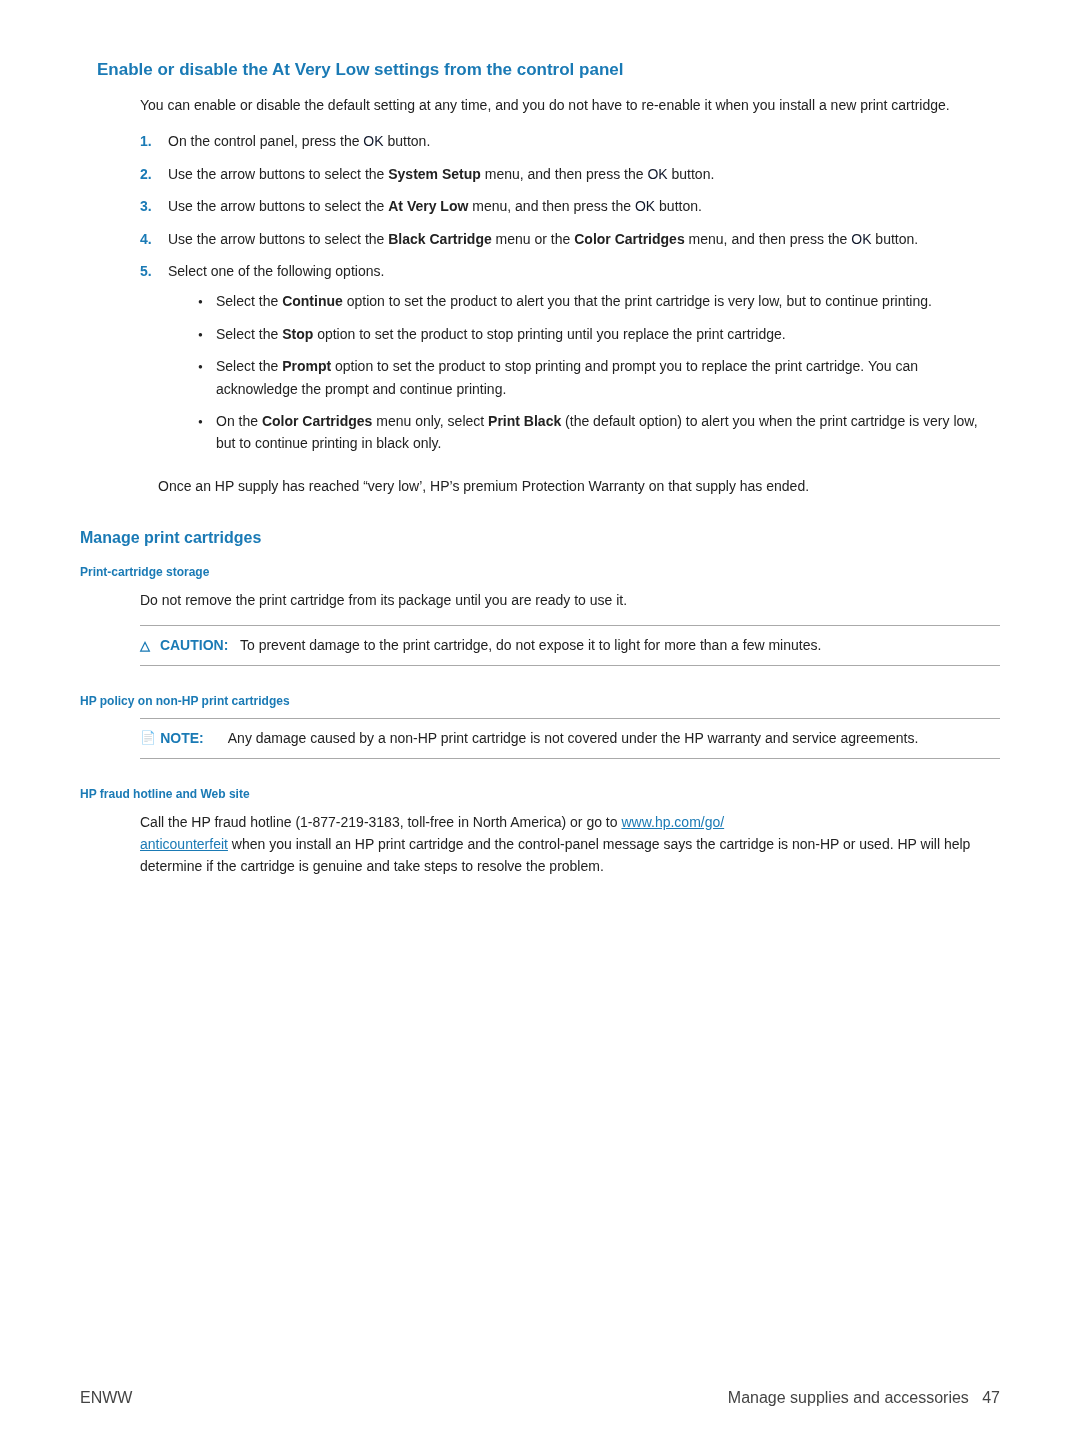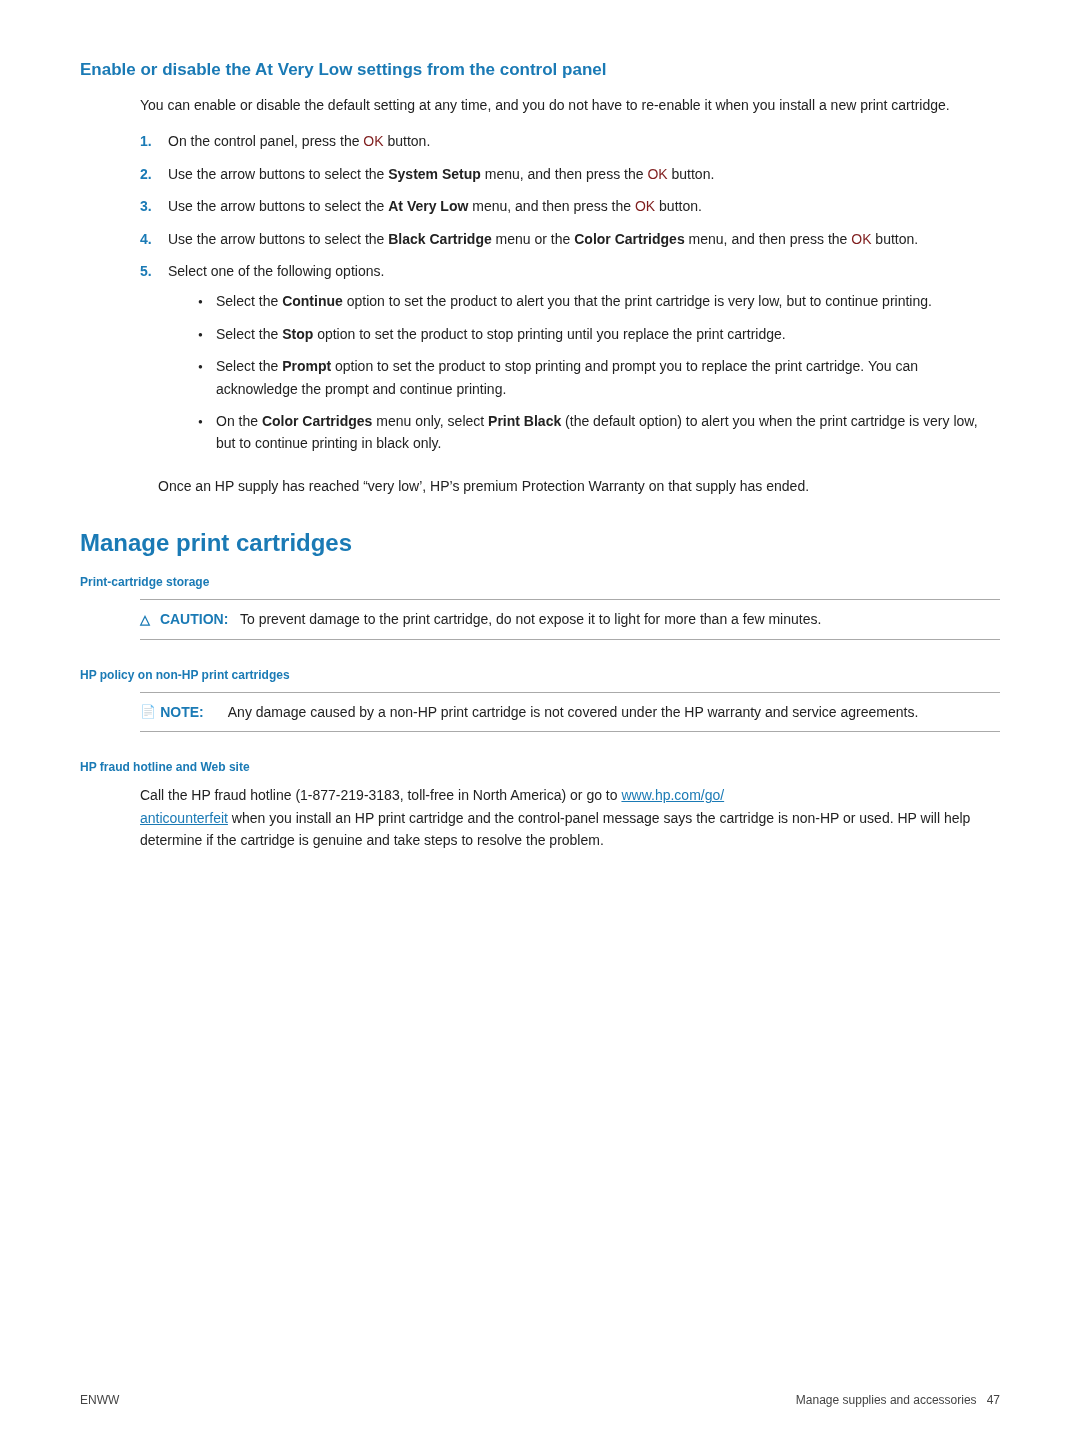--- a/index.html
+++ b/index.html
@@ -14,30 +14,31 @@
     }
     .page {
       padding: 60px 80px 80px 80px;
       max-width: 1080px;
     }
     h2.section-title {
       color: #1a7ab5;
       font-size: 17px;
       font-weight: bold;
       margin-bottom: 14px;
+      margin-left: 17px;
     }
     h3.subsection-title {
       color: #1a7ab5;
       font-size: 12px;
       font-weight: bold;
       margin-bottom: 10px;
     }
     h1.main-title {
       color: #1a7ab5;
-      font-size: 24px;
+      font-size: 16px;
       font-weight: bold;
       margin-bottom: 18px;
       margin-top: 32px;
     }
     .intro-para {
       margin-left: 60px;
       margin-bottom: 14px;
       line-height: 1.6;
     }
     .numbered-list {
@@ -52,21 +53,21 @@
     .numbered-item .num {
       color: #1a7ab5;
       font-weight: bold;
       min-width: 28px;
       flex-shrink: 0;
     }
     .numbered-item .content {
       flex: 1;
     }
     .ok-link {
-      color: #7f1d1d;
+      color: #0f172a;
     }
     .bullet-list {
       margin-left: 30px;
       margin-top: 8px;
     }
     .bullet-item {
       display: flex;
       margin-bottom: 10px;
       line-height: 1.6;
     }
@@ -134,21 +135,21 @@
       font-size: 13px;
     }
     .footer {
       position: absolute;
       bottom: 30px;
       left: 0;
       right: 0;
       display: flex;
       justify-content: space-between;
       padding: 0 80px;
-      font-size: 12px;
+      font-size: 16px;
       color: #444;
       border-top: none;
     }
     a.inline-link {
       color: #1a7ab5;
       text-decoration: underline;
     }
     .hp-fraud-para {
       margin-left: 60px;
       line-height: 1.6;
@@ -231,20 +232,21 @@
       </div>
     </div>
 
     <p class="closing-para">Once an HP supply has reached “very low’, HP’s premium Protection Warranty on that supply has ended.</p>
   </div>
 
   <h1 class="main-title">Manage print cartridges</h1>
 
   <div class="section-block">
     <h3 class="subsection-title">Print-cartridge storage</h3>
+    <p class="intro-para">Do not remove the print cartridge from its package until you are ready to use it.</p>
     <div class="caution-box">
       <span class="caution-label">
         <span class="caution-triangle">△</span>
         <span>CAUTION:</span>
       </span>
       <span class="caution-text">To prevent damage to the print cartridge, do not expose it to light for more than a few minutes.</span>
     </div>
   </div>
 
   <div class="section-block">

